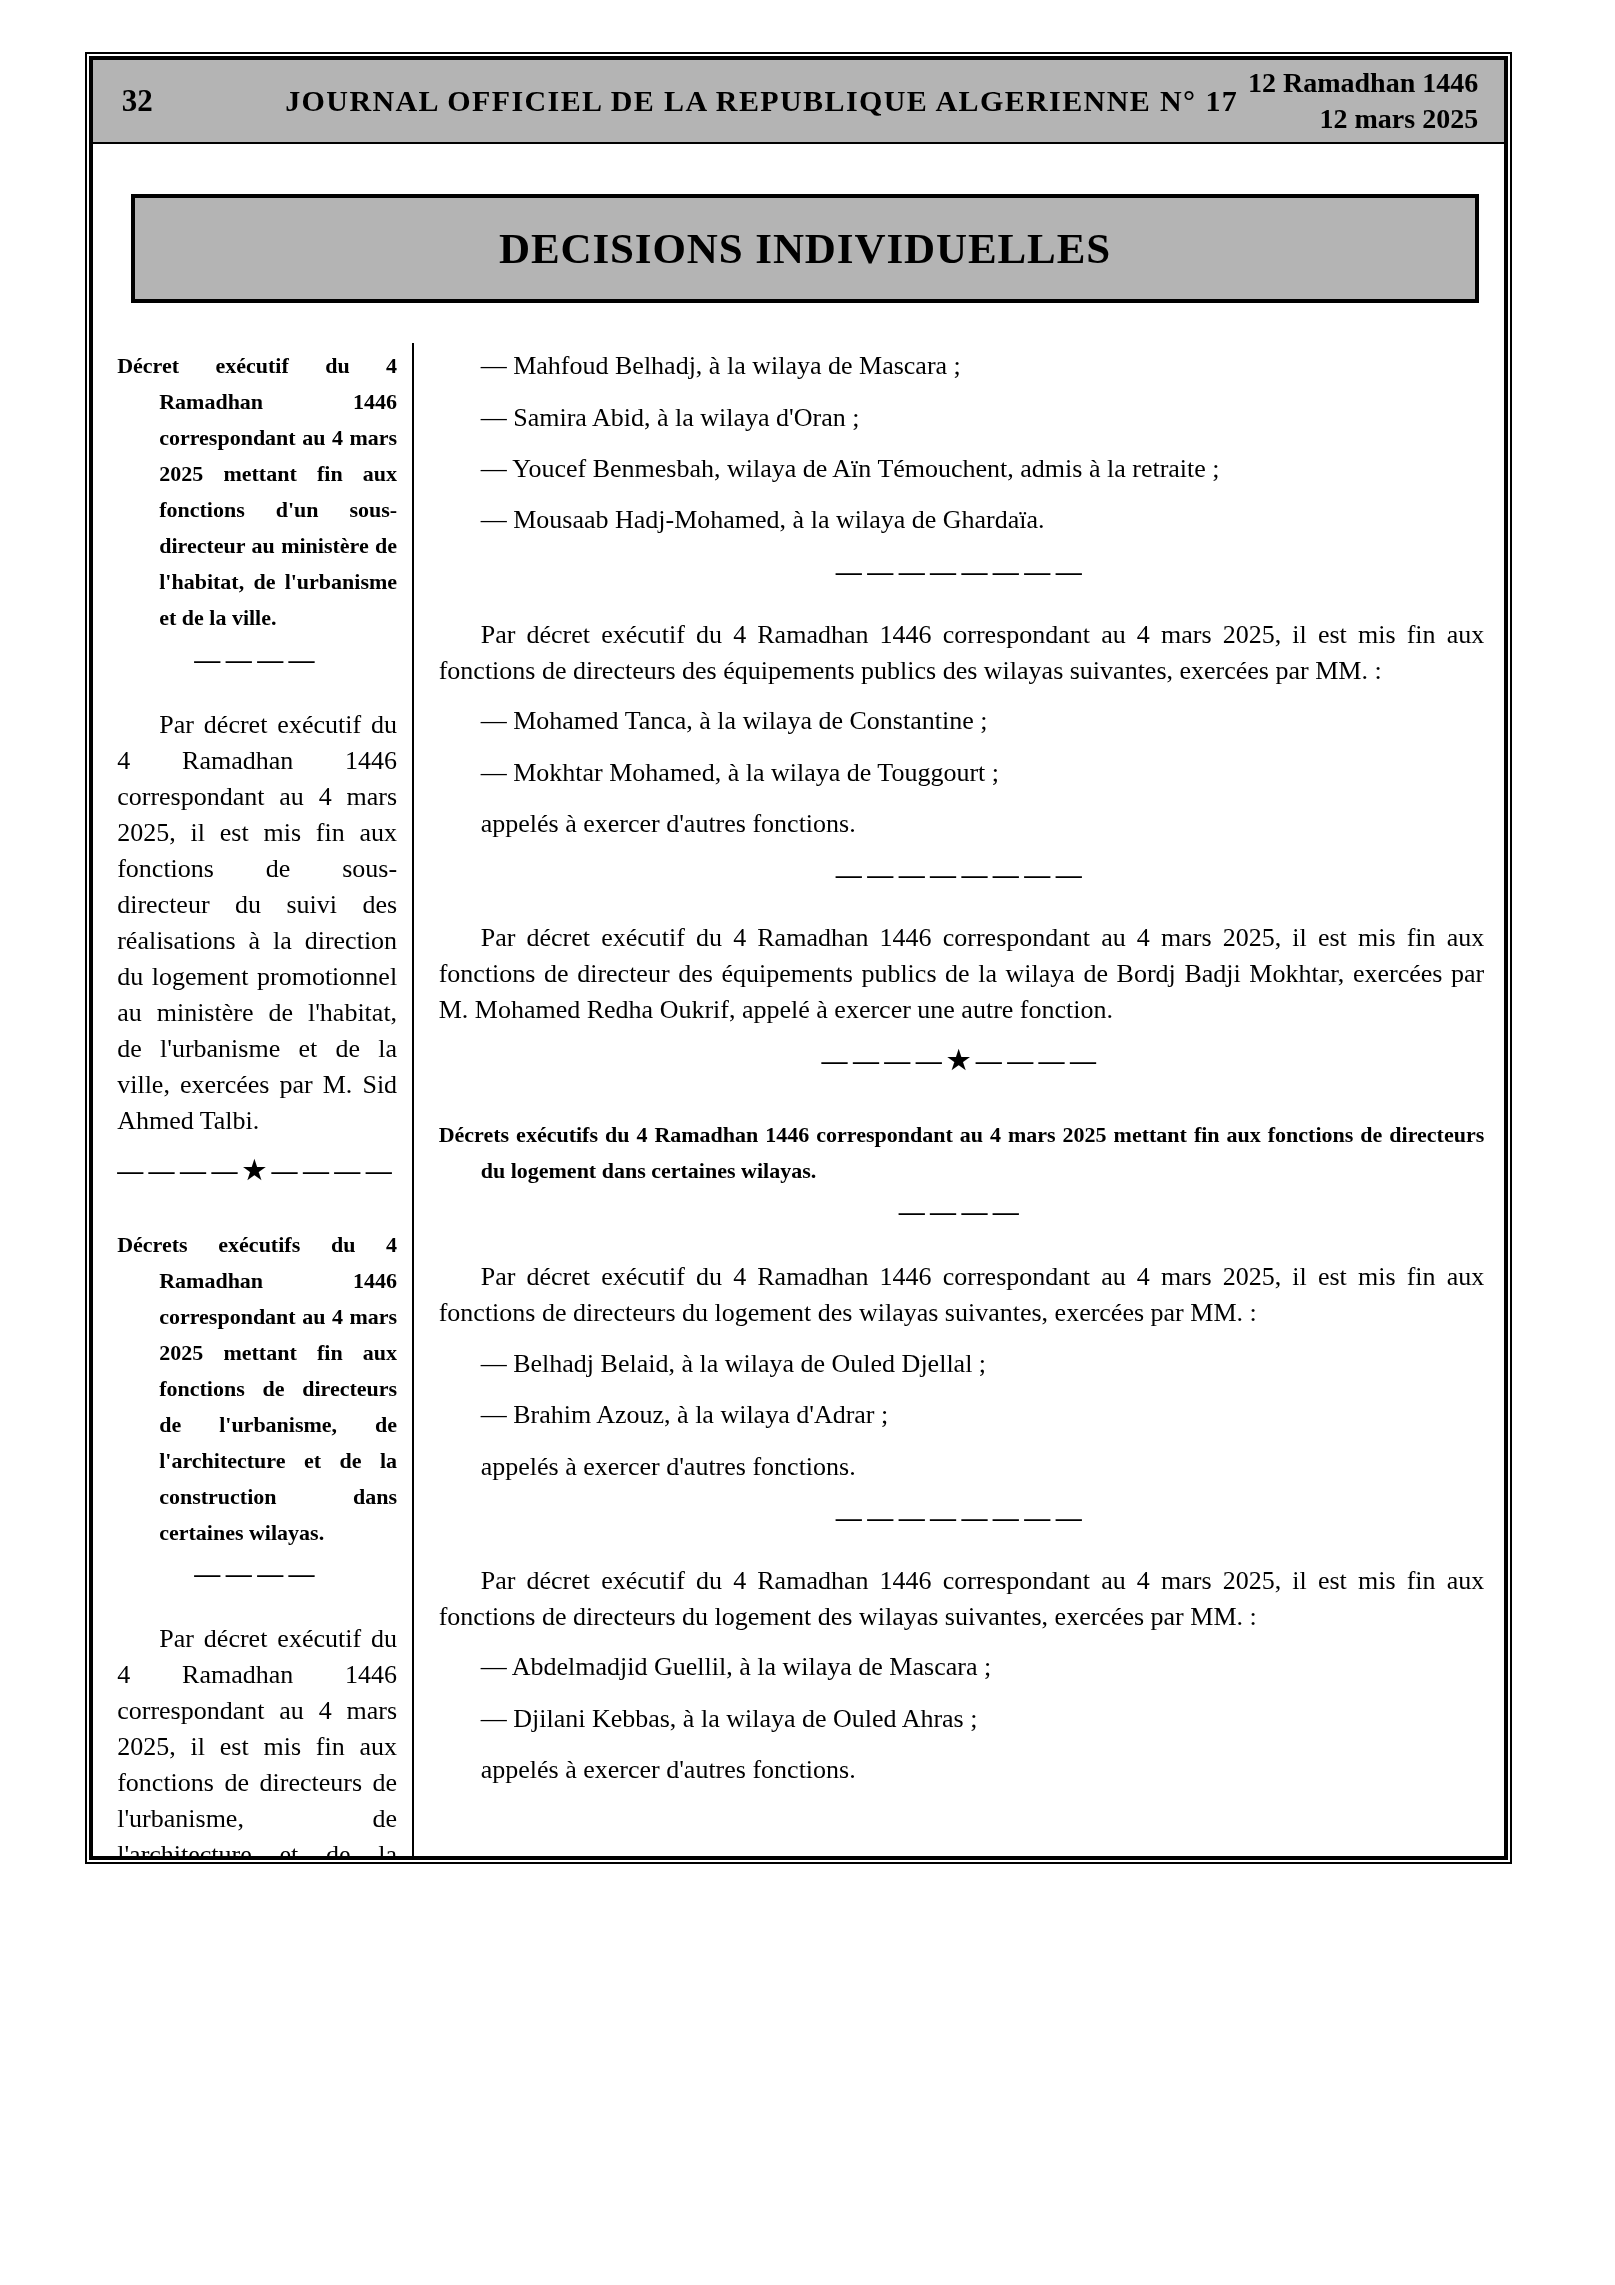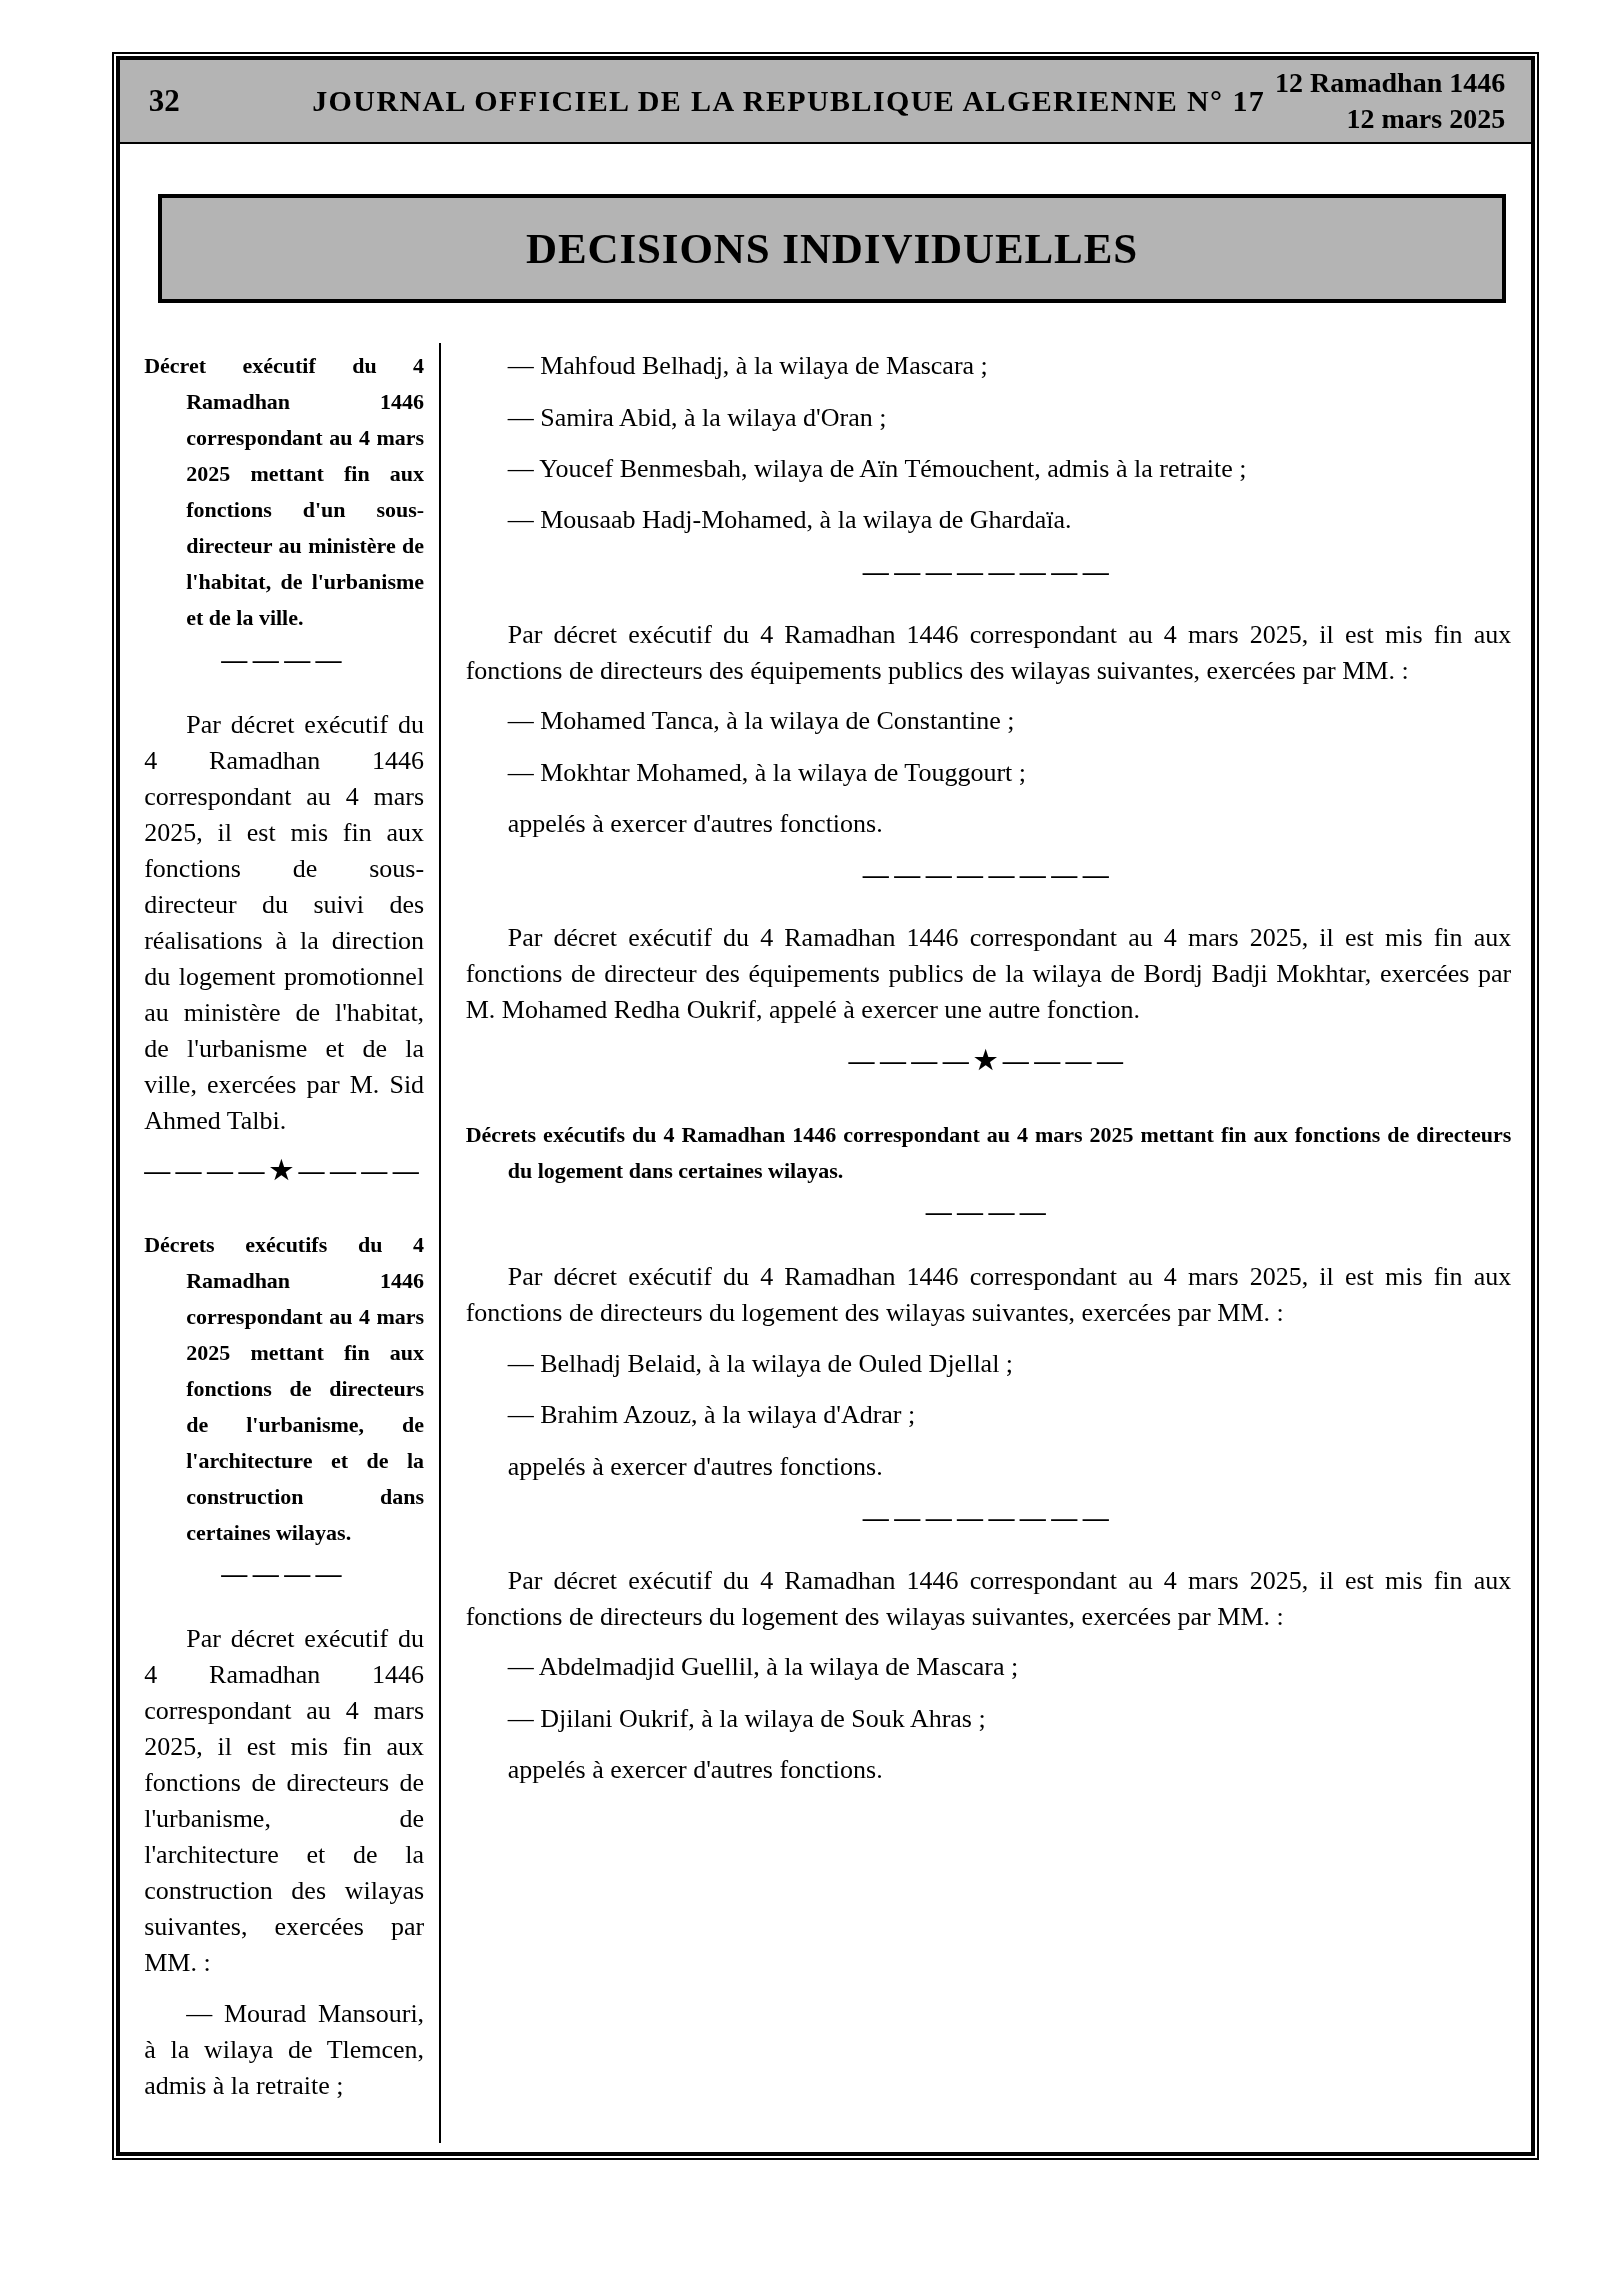--- a/index.html
+++ b/index.html
@@ -8,24 +8,24 @@
     width: 1616px;
     height: 2285px;
     background: #ffffff;
     font-family: "Liberation Serif", serif;
     color: #000;
   }
   .page { position: relative; width: 1616px; height: 2285px; }
 
   .frame-outer {
     position: absolute;
-    left: 112px;
+    left: 85px;
     top: 52px;
     width: 1427px;
-    height: 2108px;
+    height: 1812px;
     border: 2.7px solid #000;
     box-sizing: border-box;
     background: #fff;
   }
   .frame-inner {
     position: absolute;
     inset: 1.8px;
     border: 4.5px solid #000;
     overflow: hidden;
   }
@@ -177,21 +177,21 @@
           <div class="sep-star">————★————</div>
           <h3 class="heading">Décrets exécutifs du 4 Ramadhan 1446 correspondant au 4 mars 2025 mettant fin aux fonctions de directeurs du logement dans certaines wilayas.</h3>
           <div class="sep">————</div>
           <p class="para">Par décret exécutif du 4 Ramadhan 1446 correspondant au 4 mars 2025, il est mis fin aux fonctions de directeurs du logement des wilayas suivantes, exercées par MM. :</p>
           <p class="item">— Belhadj Belaid, à la wilaya de Ouled Djellal ;</p>
           <p class="item">— Brahim Azouz, à la wilaya d'Adrar ;</p>
           <p class="note">appelés à exercer d'autres fonctions.</p>
           <div class="sep-long">————————</div>
           <p class="para">Par décret exécutif du 4 Ramadhan 1446 correspondant au 4 mars 2025, il est mis fin aux fonctions de directeurs du logement des wilayas suivantes, exercées par MM. :</p>
           <p class="item">— Abdelmadjid Guellil, à la wilaya de Mascara ;</p>
-          <p class="item">— Djilani Oukrif, à la wilaya de Souk Ahras ;</p>
+          <p class="item">— Djilani Kebbas, à la wilaya de Ouled Ahras ;</p>
           <p class="note">appelés à exercer d'autres fonctions.</p>
         </section>
 
       </main>
     </div>
   </div>
 </div>
 
 
 </body></html>

